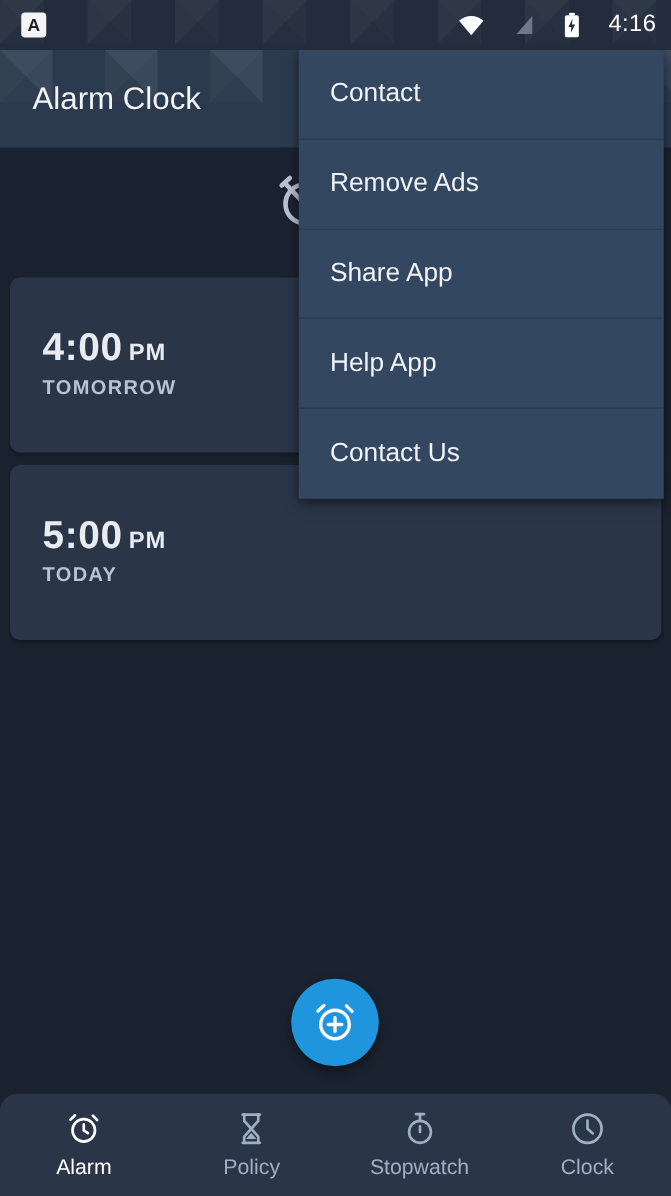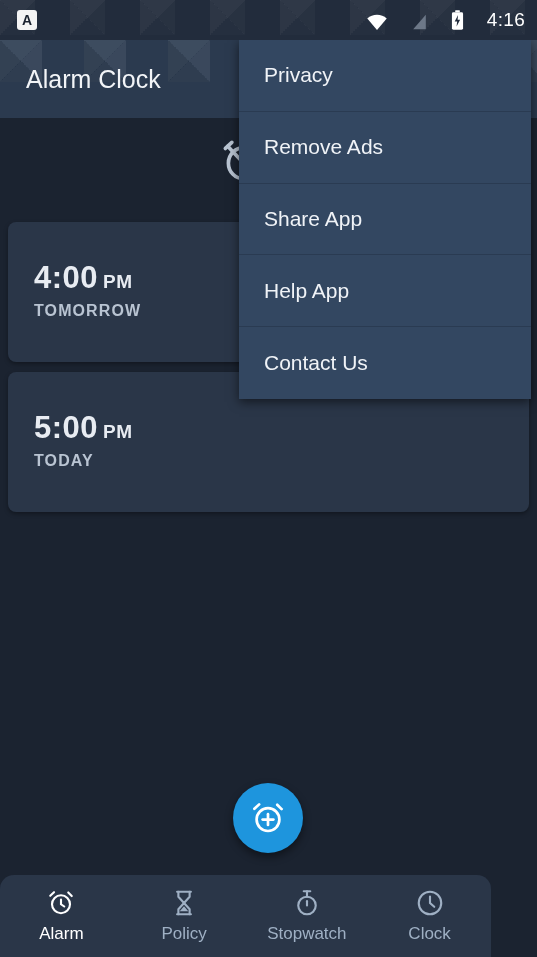--- a/index.html
+++ b/index.html
@@ -37,21 +37,21 @@
     width:20px; height:20px;
     background:#f4f4f4;
     border-radius:3px;
     display:flex; align-items:center; justify-content:center;
     color:#1b2330; font-size:14px; font-weight:bold; line-height:1;
     z-index:2;
   }
   #status-right {
     position:relative; z-index:2;
     margin-left:auto; margin-right:12px;
-    display:flex; align-items:flex-end; gap:23px;
+    display:flex; align-items:center; gap:23px;
   }
   .sb-ico { display:block; }
   #clock-time {
     color:#fff; font-size:19px; letter-spacing:.3px;
   }
 
   
   #toolbar {
     position:absolute; left:0; top:40px; width:537px; height:78px;
     background:#2b3a4f;
@@ -134,21 +134,21 @@
     position:absolute; left:233px; top:783px;
     width:70px; height:70px; border-radius:50%;
     background:#1e95dd;
     display:flex; align-items:center; justify-content:center;
     box-shadow:0 4px 9px rgba(0,0,0,.45);
     z-index:15; cursor:pointer;
   }
 
   
   #bottom-nav {
-    position:absolute; left:0; bottom:0; width:491px; height:82px;
+    position:absolute; left:0; bottom:0; width:537px; height:82px;
     background:#2a3648;
     border-radius:14px 14px 0 0;
     display:flex;
     z-index:20;
   }
   .nav-item {
     flex:1;
     display:flex; flex-direction:column;
     align-items:center; justify-content:center;
     gap:6px;
@@ -206,21 +206,21 @@
     </div>
     <div class="alarm-card">
       <div class="alarm-time">
         <span>5:00</span><span class="ampm">PM</span>
       </div>
       <div class="alarm-day">TODAY</div>
     </div>
   </div>
 
   <div id="overflow-menu">
-    <div class="menu-item">Privacy</div>
+    <div class="menu-item">Contact</div>
     <div class="menu-item">Remove Ads</div>
     <div class="menu-item">Share App</div>
     <div class="menu-item">Help App</div>
     <div class="menu-item">Contact Us</div>
   </div>
 
   <div id="fab">
     <svg width="38" height="38" viewBox="0 0 24 24" fill="none" stroke="#ffffff" stroke-width="1.7" stroke-linecap="round">
       <circle cx="12" cy="13" r="7.2"></circle>
       <path d="M3.4 6.2 L6.4 3.4"></path>

